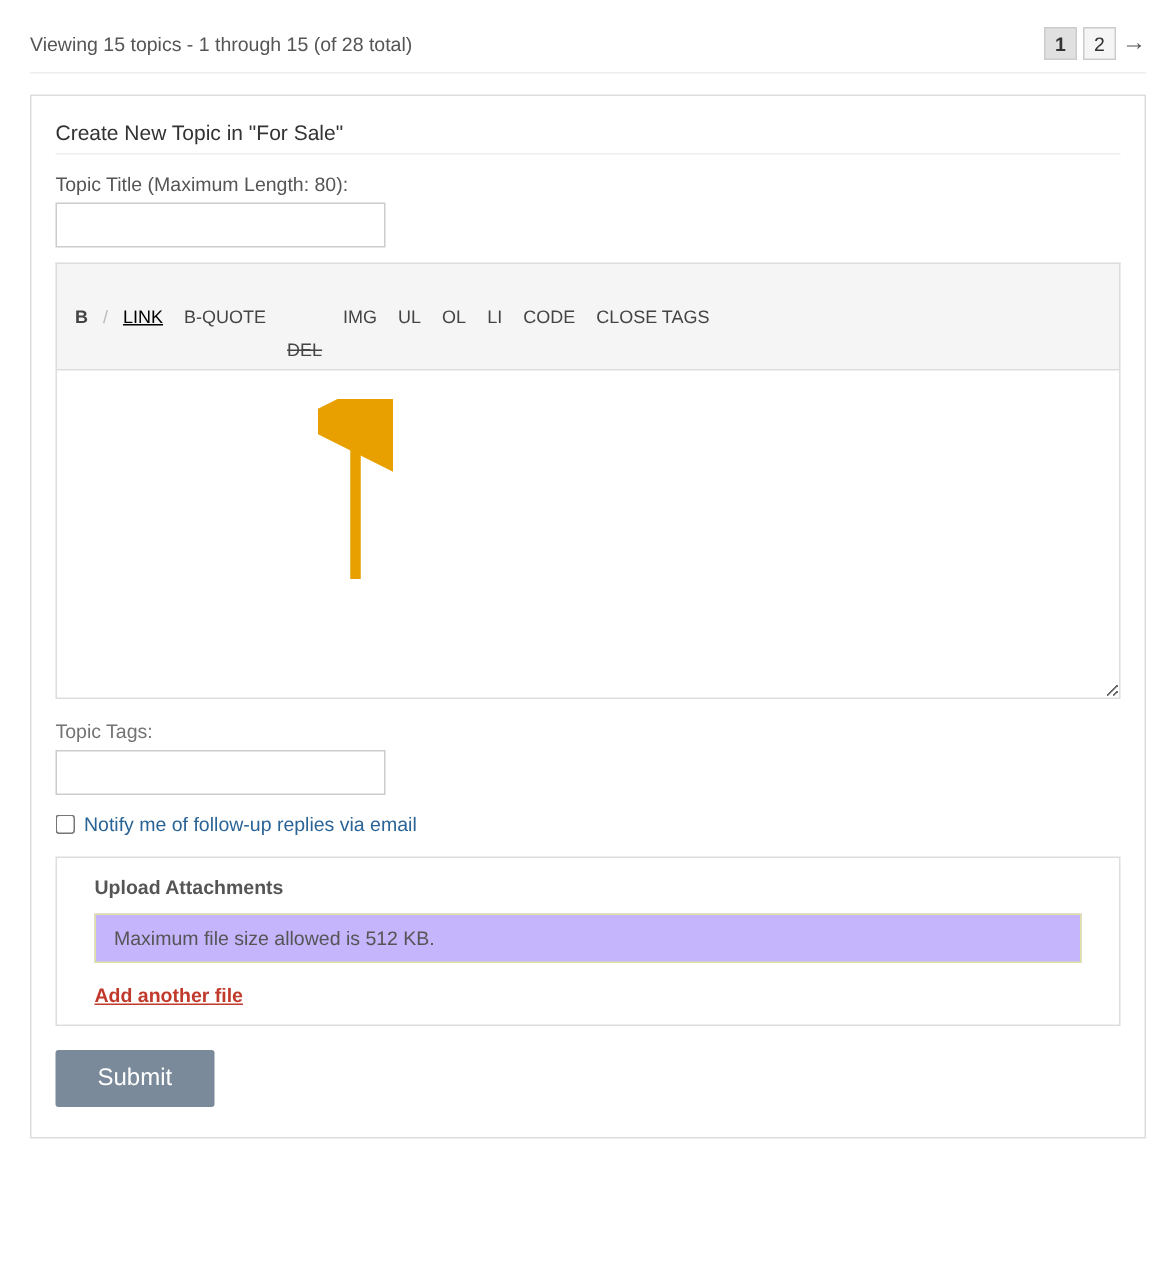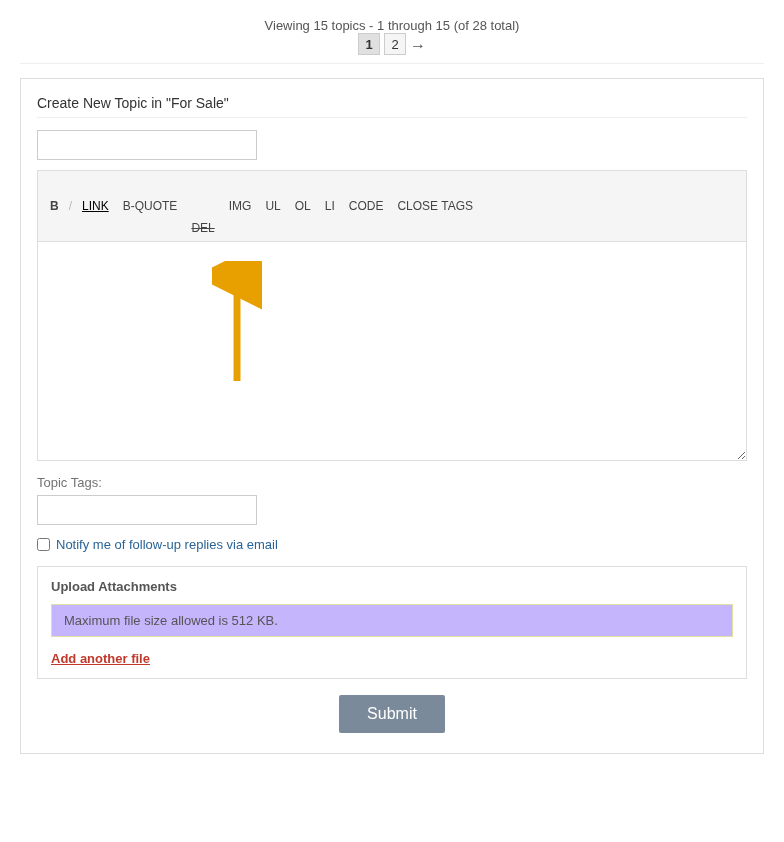--- a/index.html
+++ b/index.html
@@ -18,21 +18,20 @@
 
     .viewing-info {
       display: flex;
       align-items: center;
       justify-content: space-between;
       padding: 8px 0;
       font-size: 13px;
       color: #555;
       border-bottom: 1px solid #eee;
       margin-bottom: 14px;
-      flex-direction: column;
     }
 
     .pagination {
       display: flex;
       align-items: center;
       gap: 4px;
     }
 
     .page-btn {
       display: inline-flex;
@@ -167,21 +166,21 @@
     }
 
     .notify-row a {
       color: #2a6496;
       text-decoration: none;
       text-align: right;
     }
 
     .upload-section {
       border: 1px solid #ddd;
-      padding: 12px 13px;
+      padding: 12px 25px;
       margin-bottom: 16px;
     }
 
     .upload-title {
       font-size: 13px;
       font-weight: bold;
       color: #555;
       margin-bottom: 10px;
     }
 
@@ -234,21 +233,21 @@
       font-size: 13px;
       font-weight: bold;
       text-decoration: underline;
       cursor: pointer;
       display: inline-block;
       margin-top: 4px;
     }
 
     .submit-row {
       display: flex;
-      justify-content: center;
+      justify-content: flex-start;
       margin-top: 10px;
     }
 
     .submit-btn {
       background: #7a8a9a;
       color: #fff;
       border: none;
       padding: 10px 28px;
       font-size: 16px;
       cursor: pointer;
@@ -275,20 +274,21 @@
     <div class="pagination">
       <a class="page-btn active">1</a>
       <a class="page-btn">2</a>
       <span class="page-arrow">→</span>
     </div>
   </div>
 
   <div class="form-section">
     <div class="section-title">Create New Topic in "For Sale"</div>
 
+    <div class="field-label">Topic Title (Maximum Length: 80):</div>
     <input type="text" class="text-input" placeholder="" style="">
 
     <div class="toolbar">
       <button class="toolbar-btn bold-btn">B</button>
       <span class="toolbar-separator">/</span>
       <button class="toolbar-btn link-btn">LINK</button>
       <button class="toolbar-btn">B-QUOTE</button>
       <button class="toolbar-btn del-btn">DEL</button>
       <button class="toolbar-btn">IMG</button>
       <button class="toolbar-btn">UL</button>

